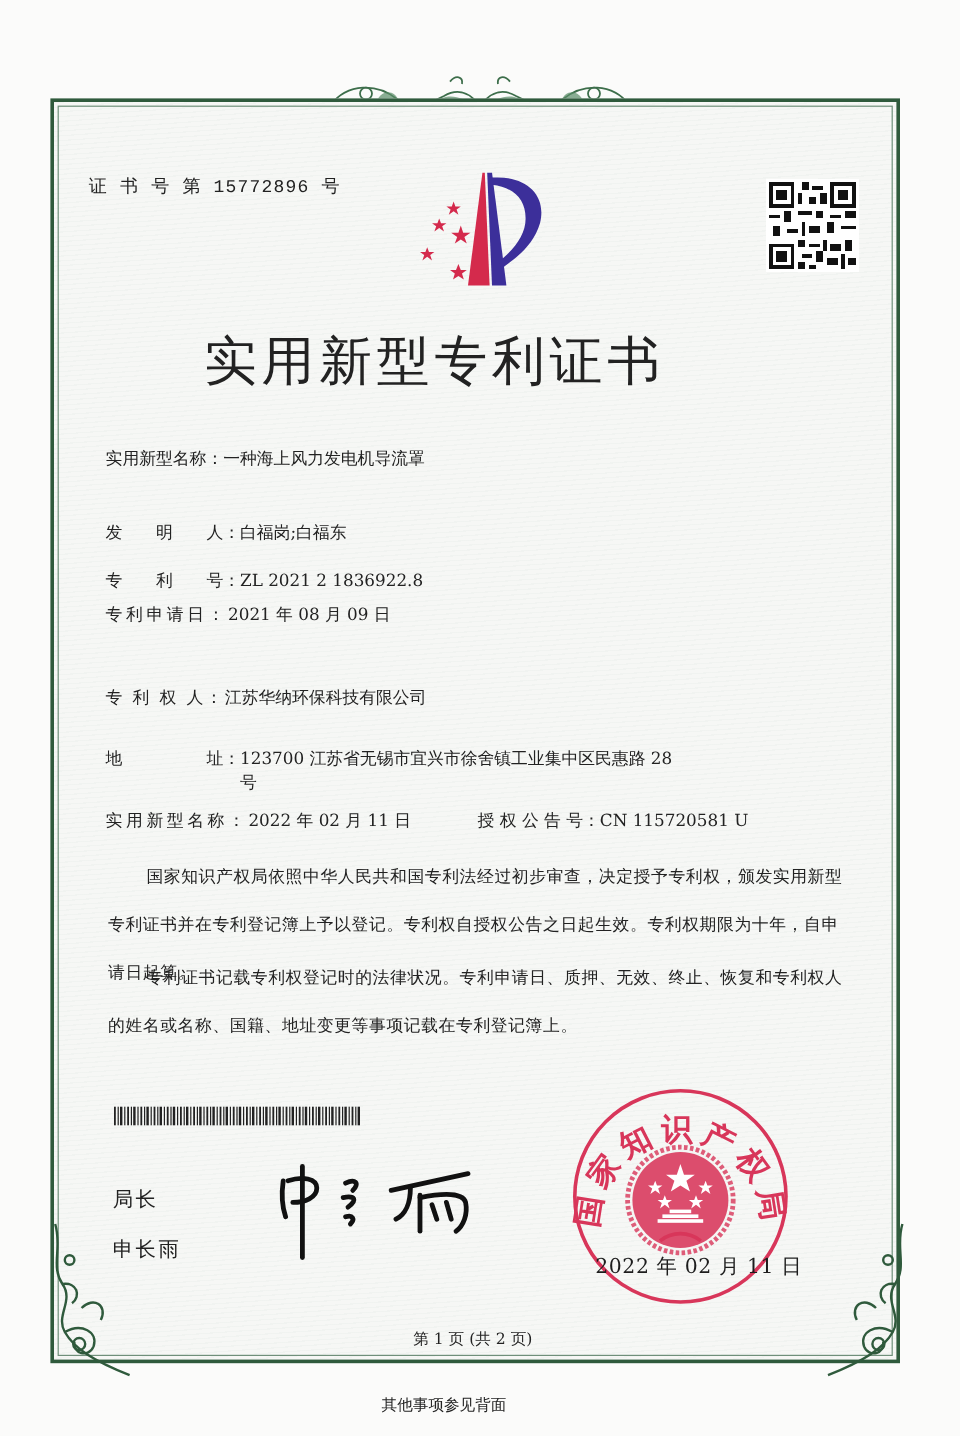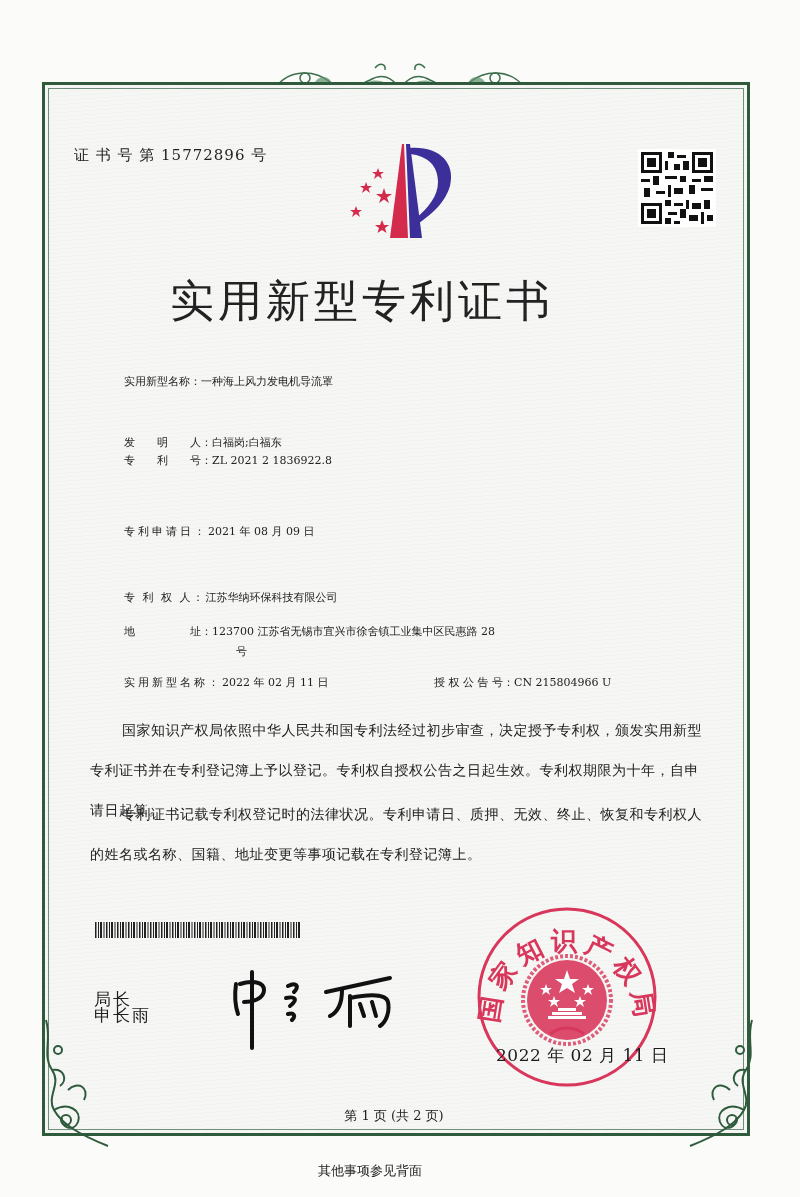--- a/index.html
+++ b/index.html
@@ -14,29 +14,29 @@
     border:3px solid #2f5a3c; box-sizing:border-box;
     background:
       repeating-linear-gradient(176deg, rgba(215,225,220,0.18) 0px, rgba(215,225,220,0.18) 1px, transparent 1px, transparent 4px),
       #f6f7f5;
   }
   .paper::after {
     content:""; position:absolute; left:3px; top:3px; right:3px; bottom:3px;
     border:1px solid #6f8f7a;
   }
   .ornament { position:absolute; }
-  .cert-no { position:absolute; left:74px; top:146px; font-size:15px; letter-spacing:1px; }
+  .cert-no { position:absolute; left:74px; top:146px; font-size:15px; letter-spacing:1px;font-family:Liberation Mono, monospace; }
   .logo { position:absolute; left:338px; top:138px; width:120px; height:104px; }
   .qr { position:absolute; left:638px; top:148px; width:78px; height:80px; }
   .title {
     position:absolute; left:0; width:724px; top:272px; text-align:center;
     font-size:44px; letter-spacing:4px; font-weight:normal;
     font-family: "DejaVu Serif", "Liberation Serif", serif;
   }
-  .field { position:absolute; left:88px; font-size:11px; white-space:nowrap;margin-left:36px; }
+  .field { position:absolute; left:88px; font-size:14px; white-space:nowrap; }
   .para {
     position:absolute; left:90px; width:620px; font-size:14px; line-height:40px;
     text-indent:32px; letter-spacing:0.5px;
     font-family: Liberation Sans, sans-serif;
   }
   .barcode { position:absolute; left:95px; top:922px; width:206px; height:16px; }
   .sig-title { position:absolute; left:94px; font-size:17px; font-family:Liberation Sans, sans-serif; letter-spacing:2px;}
   .signature { position:absolute; left:230px; top:968px; width:170px; height:84px; }
   .stamp { position:absolute; left:474px; top:904px; width:186px; height:186px; }
   .stamp-date { position:absolute; left:496px; top:1044px; font-size:17px; color:#1d1d1d; letter-spacing:0.5px;}
@@ -151,38 +151,38 @@
 </svg>
 
 <div class="title">实用新型专利证书</div>
 
 <div class="field" style="top:374px">
   <span>实用新型名称：</span><span>一种海上风力发电机导流罩</span>
 </div>
 <div class="field" style="top:435px">
   <span>发　　明　　人：</span><span>白福岗;白福东</span>
 </div>
-<div class="field" style="top:453px">
+<div class="field" style="top:475px">
   <span>专　　利　　号：</span><span>ZL 2021 2 1836922.8</span>
 </div>
-<div class="field" style="top:524px">
+<div class="field" style="top:504px">
   <span style="letter-spacing:3px">专利申请日：</span><span>2021 年 08 月 09 日</span>
 </div>
-<div class="field" style="top:590px">
+<div class="field" style="top:573px">
   <span style="letter-spacing:2px">专 利 权 人：</span><span>江苏华纳环保科技有限公司</span>
 </div>
 <div class="field" style="top:624px">
   <span>地　　　　　址：</span><span>123700 江苏省无锡市宜兴市徐舍镇工业集中区民惠路 28</span>
 </div>
 <div class="field" style="top:644px;left:200px">号</div>
 <div class="field" style="top:675px">
   <span style="letter-spacing:3px">实用新型名称：</span><span>2022 年 02 月 11 日</span>
 </div>
 <div class="field" style="top:675px;left:398px">
-  <span>授 权 公 告 号：</span><span>CN 215804966 U</span>
+  <span>授 权 公 告 号：</span><span>CN 115720581 U</span>
 </div>
 
 <div class="para" style="top:710px">国家知识产权局依照中华人民共和国专利法经过初步审查，决定授予专利权，颁发实用新型专利证书并在专利登记簿上予以登记。专利权自授权公告之日起生效。专利权期限为十年，自申请日起算。</div>
 <div class="para" style="top:794px">专利证书记载专利权登记时的法律状况。专利申请日、质押、无效、终止、恢复和专利权人的姓名或名称、国籍、地址变更等事项记载在专利登记簿上。</div>
 
 <svg class="barcode" viewBox="0 0 206 16" preserveAspectRatio="none">
   <g fill="#222">
     <rect x="0" y="0" width="1.5" height="16"></rect>
       <rect x="3" y="0" width="1" height="16"></rect>
       <rect x="5" y="0" width="2" height="16"></rect>
@@ -255,21 +255,21 @@
       <rect x="190" y="0" width="1" height="16"></rect>
     <rect x="192" y="0" width="2" height="16"></rect>
       <rect x="195.5" y="0" width="1" height="16"></rect>
       <rect x="198" y="0" width="1.5" height="16"></rect>
       <rect x="201" y="0" width="1" height="16"></rect>
       <rect x="203" y="0" width="2" height="16"></rect>
   </g>
 </svg>
 
 <div class="sig-title" style="top:988px">局长</div>
-<div class="sig-title" style="top:1004px">申长雨</div>
+<div class="sig-title" style="top:1030px">申长雨</div>
 
 <svg class="signature" viewBox="0 0 170 84">
   <g fill="none" stroke="#111" stroke-width="4" stroke-linecap="round" stroke-linejoin="round">
     <path d="M6 16 C4 30 6 40 8 46"></path>
     <path d="M10 16 C22 12 34 14 34 22 C34 30 24 34 14 34"></path>
     <path d="M22 4 L22 80"></path>
     <path d="M58 18 C66 14 70 18 64 24"></path>
     <path d="M56 30 C66 28 68 32 60 38"></path>
     <path d="M58 46 C64 44 66 48 62 52"></path>
     <path d="M96 24 L160 10"></path>

